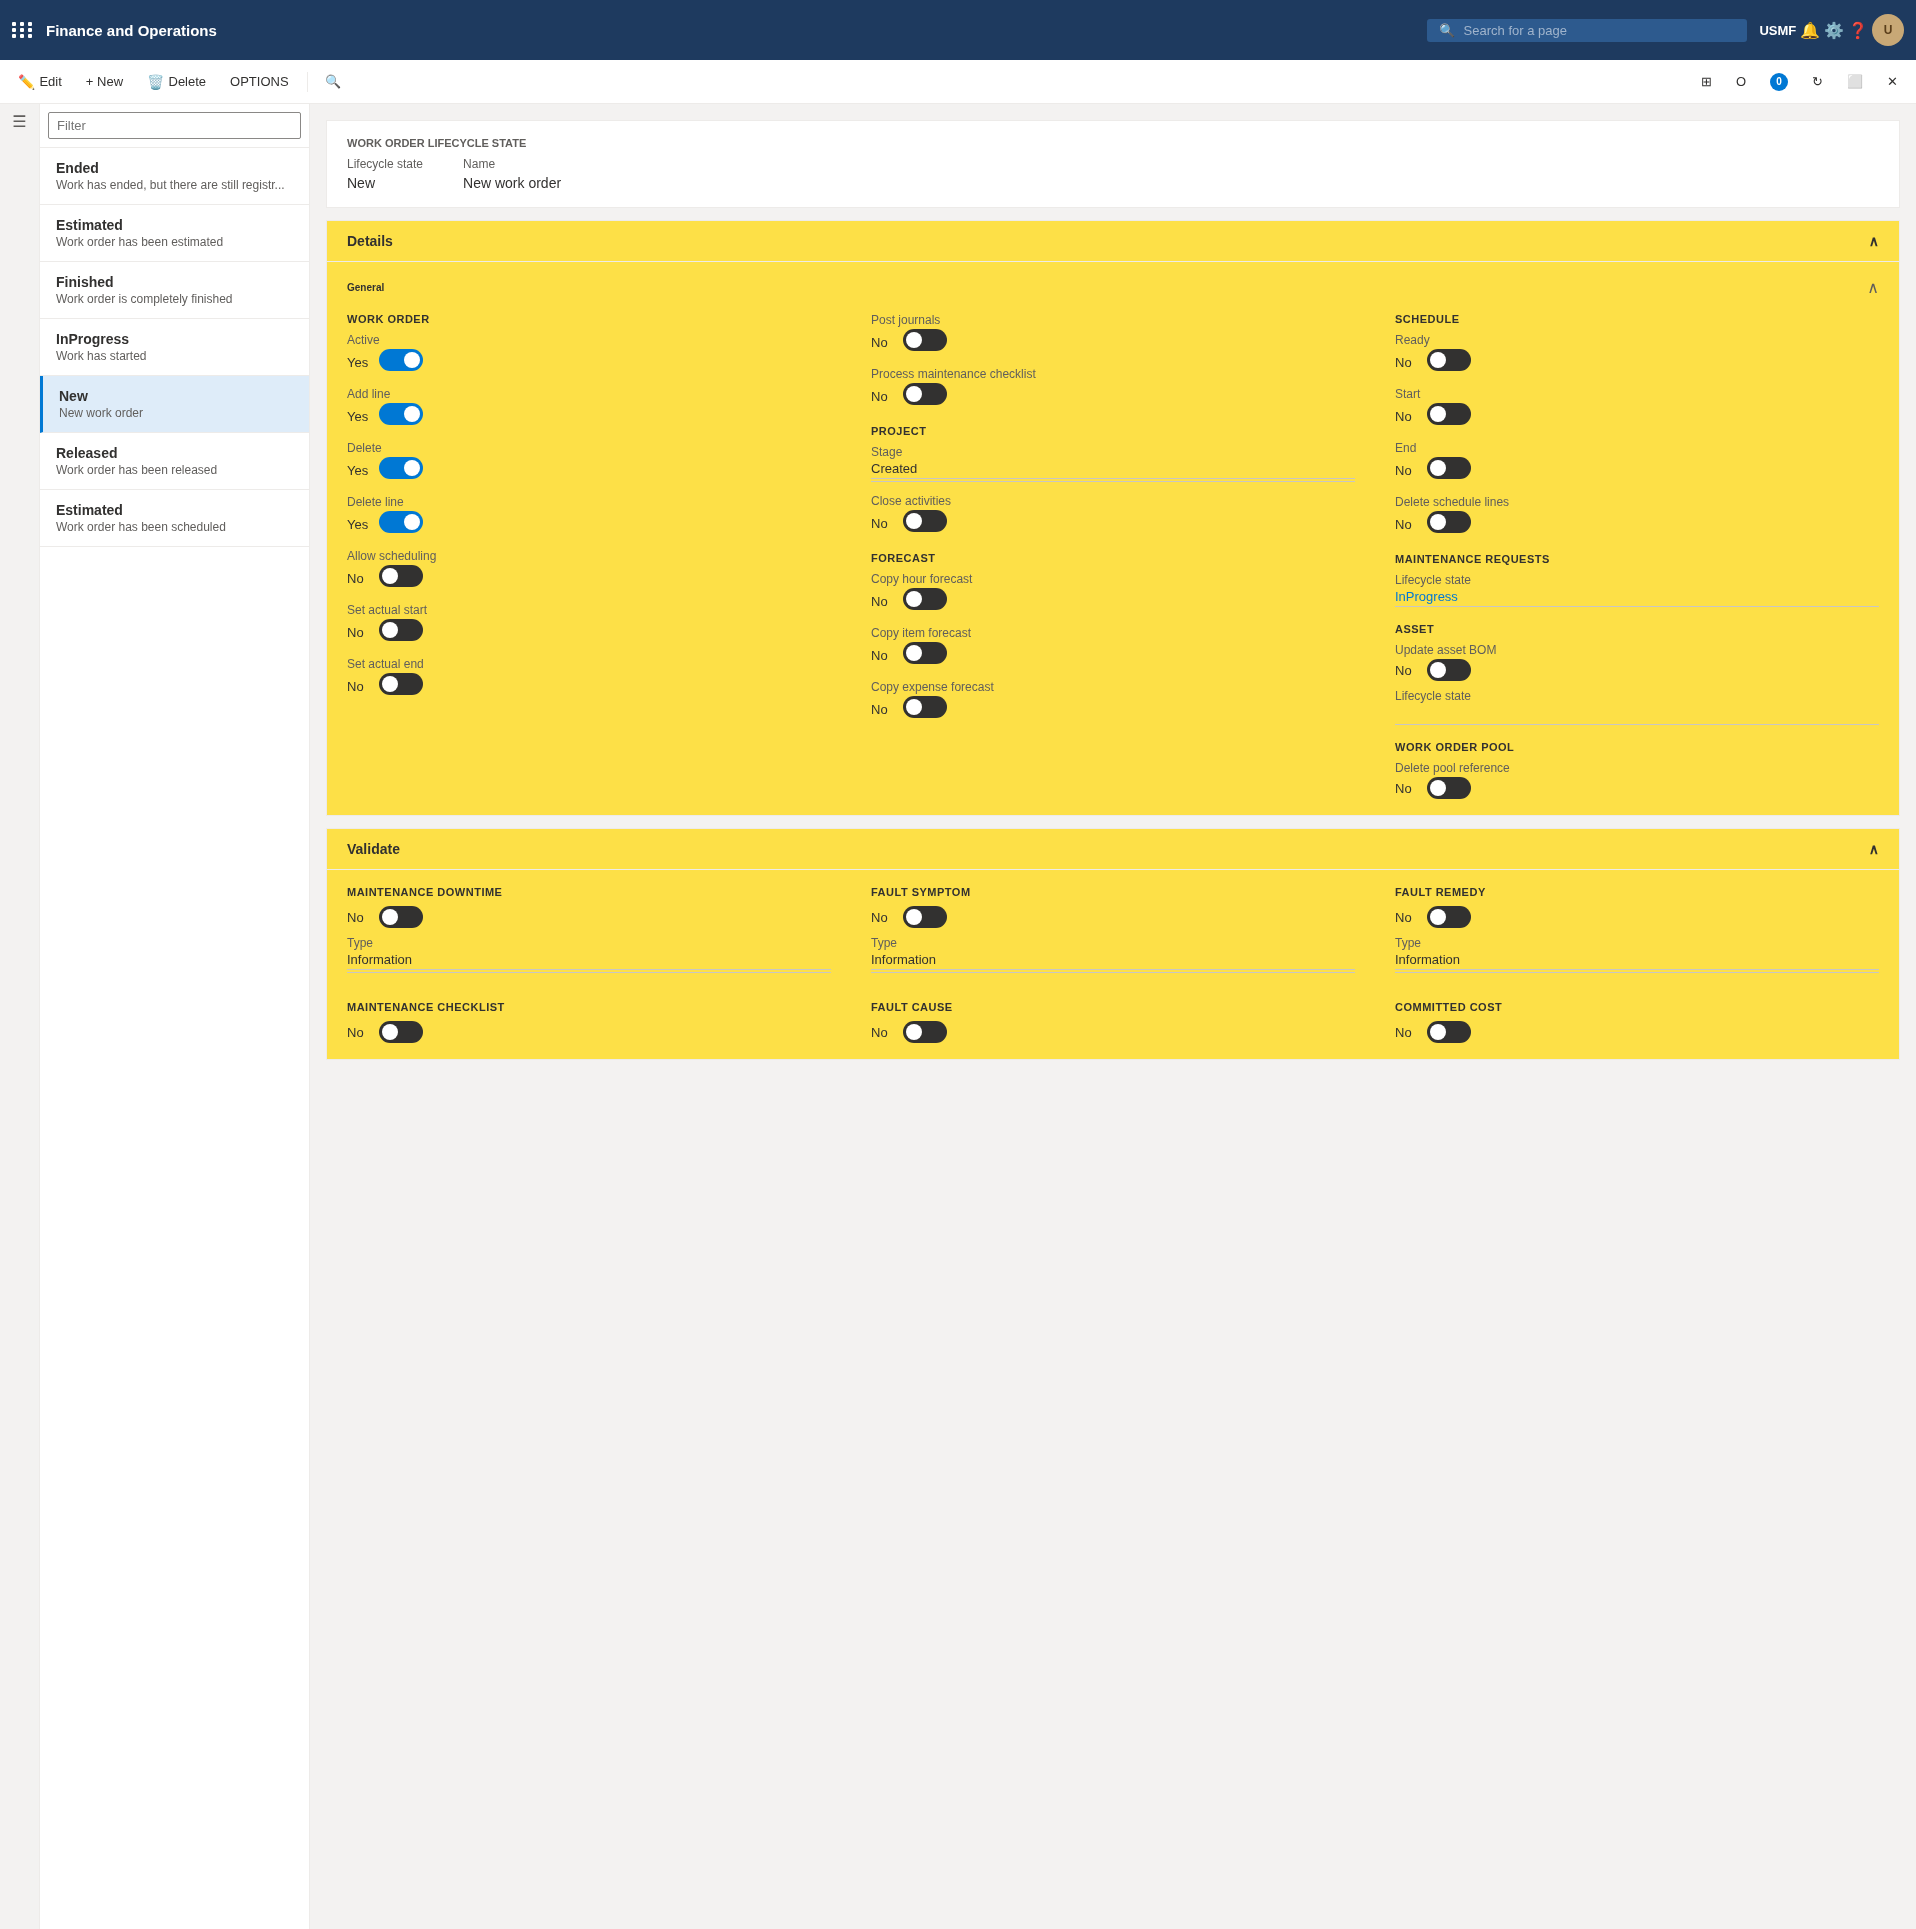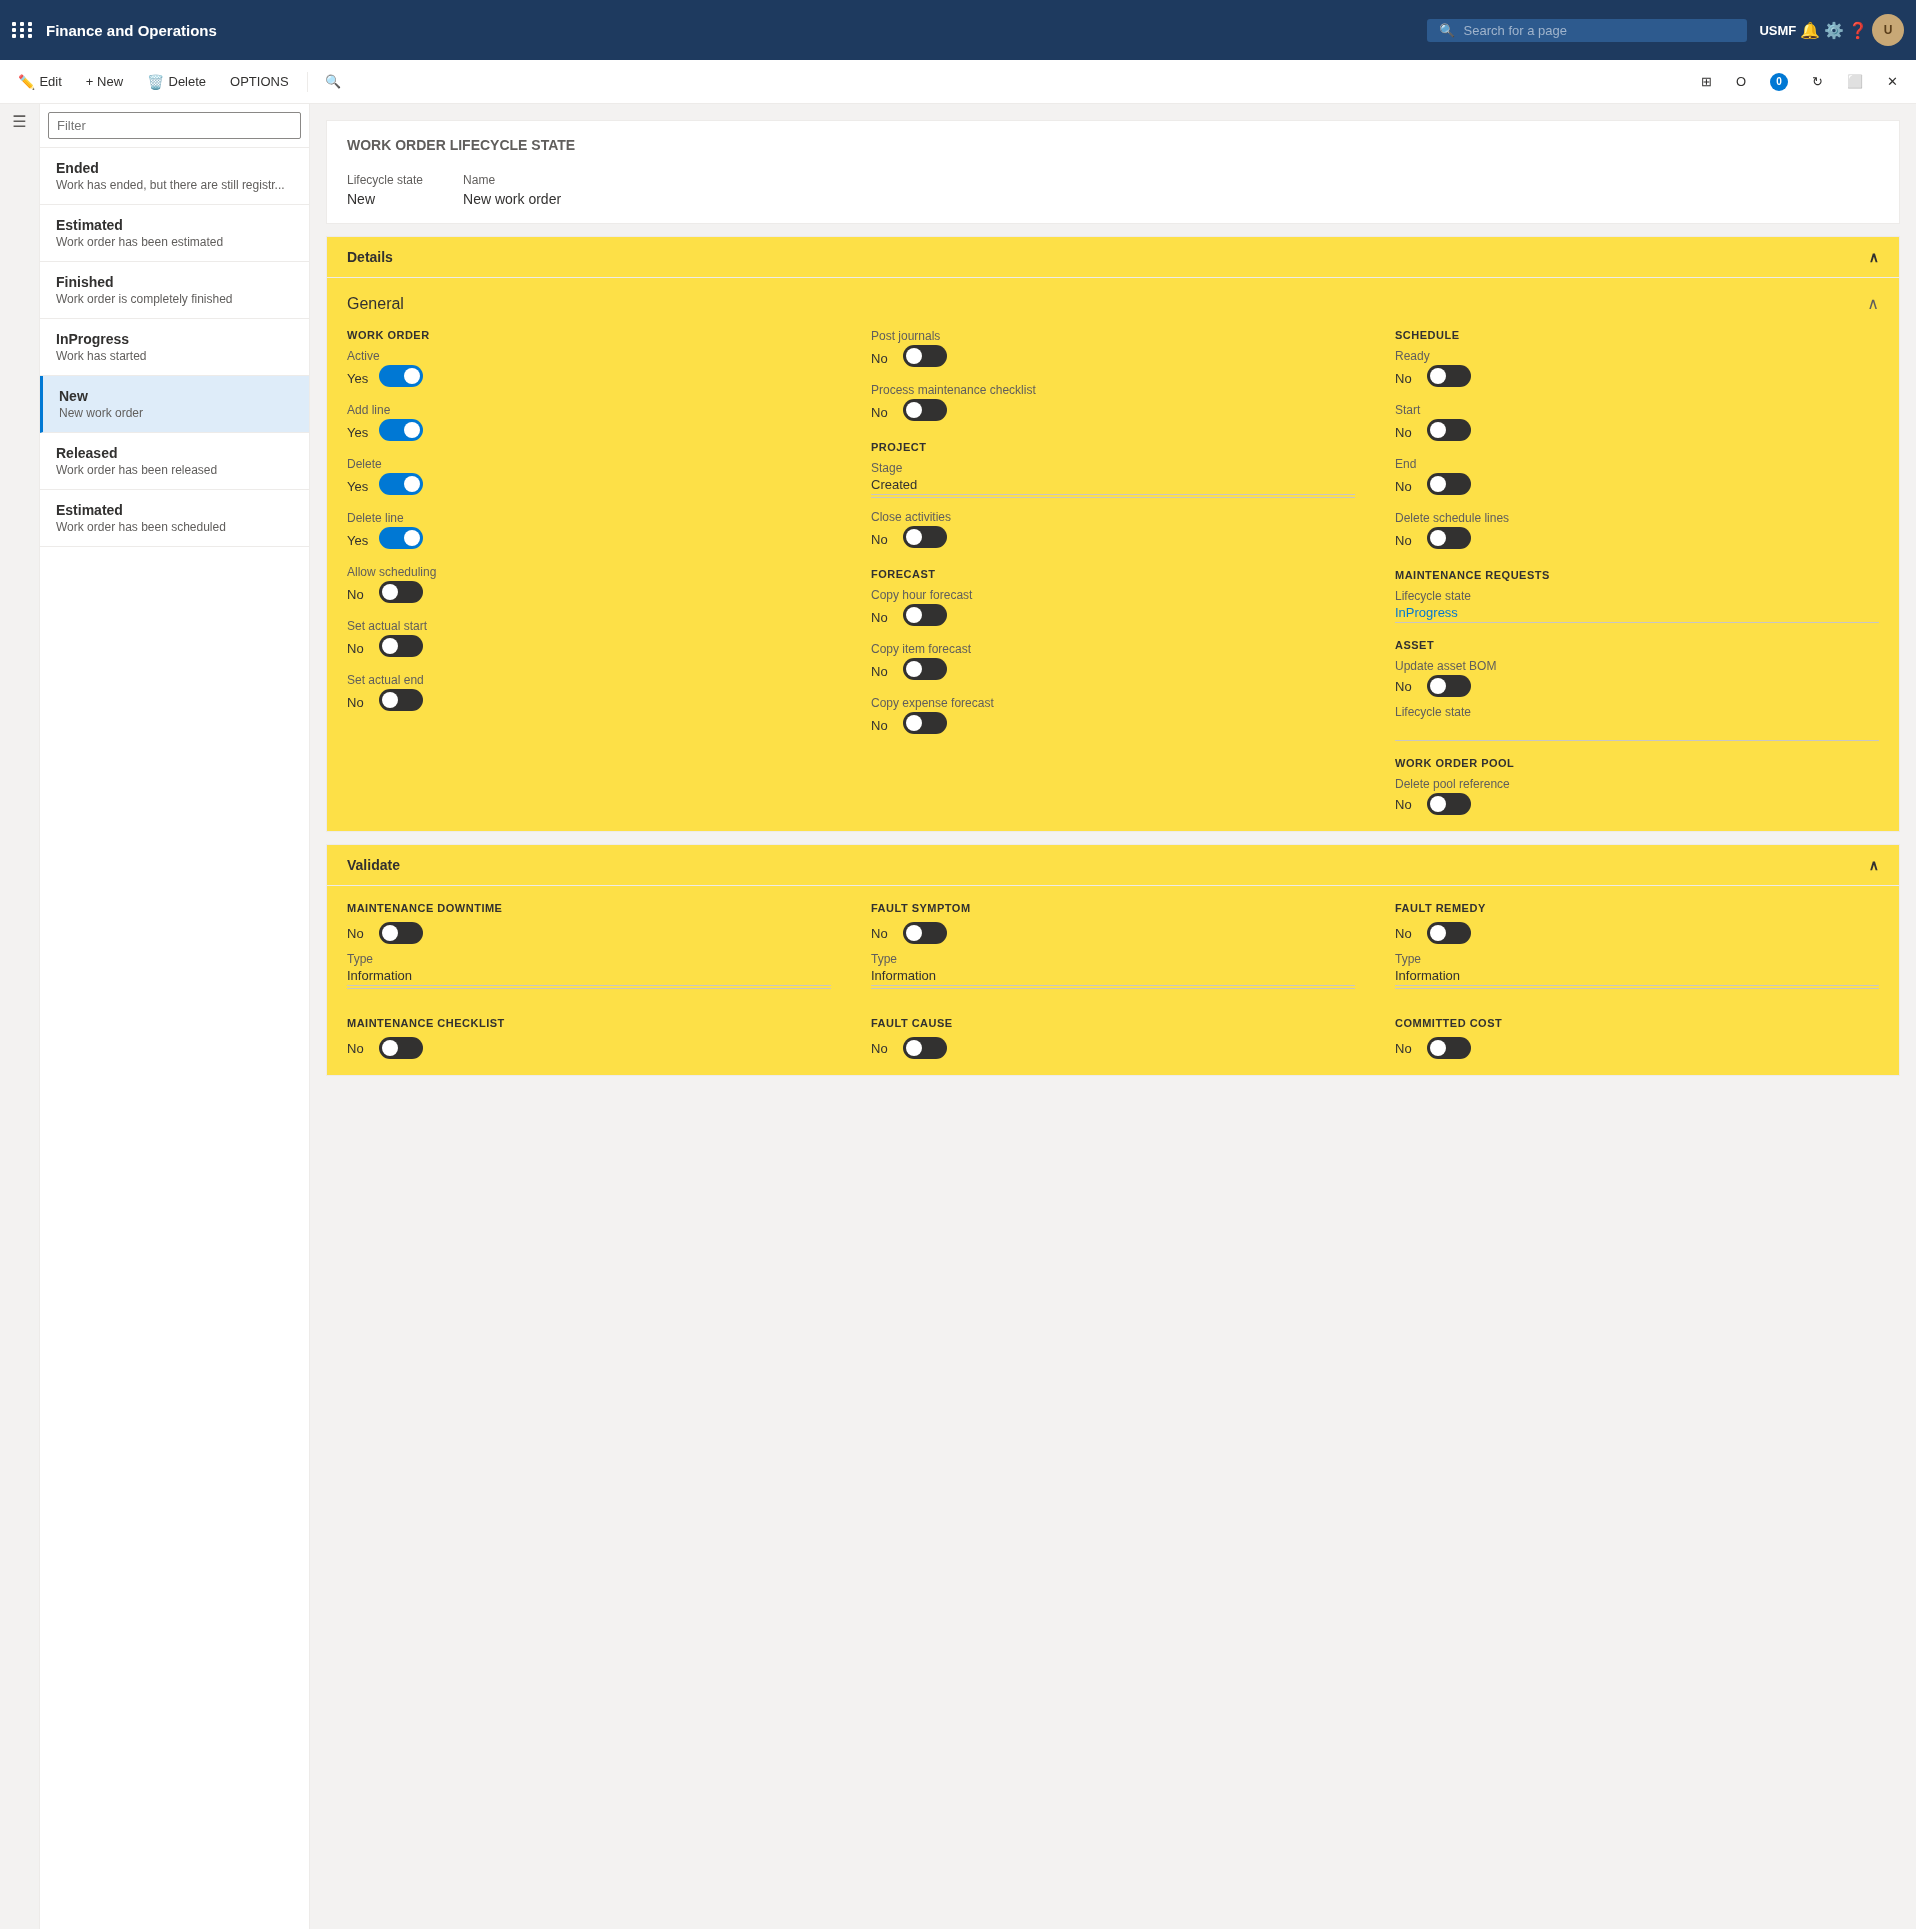--- a/index.html
+++ b/index.html
@@ -99,21 +99,21 @@
       padding: 16px;
     }
 
     
     .header-card {
       background: #fff;
       padding: 16px 20px;
       margin-bottom: 12px;
       border: 1px solid #edebe9;
     }
-    .header-label { font-size: 14px; font-weight: 600; color: #605e5c; text-transform: uppercase; margin-bottom: 20px; }
+    .header-label { font-size: 11px; font-weight: 600; color: #605e5c; text-transform: uppercase; margin-bottom: 8px; }
     .header-fields { display: flex; gap: 40px; }
     .header-field label { font-size: 12px; color: #605e5c; display: block; margin-bottom: 4px; }
     .header-field .field-val { font-size: 14px; font-weight: 500; }
 
     
     .section-card {
       background: #fde047;
       border: 1px solid #edebe9;
       margin-bottom: 12px;
     }
@@ -319,21 +319,21 @@
     </div>
 
     <div class="section-card">
       <div class="section-header">
         <span>Details</span>
         <span class="chevron">∧</span>
       </div>
       <div class="section-body">
 
         <div style="display:flex; align-items:center; justify-content:space-between; margin-bottom:16px;">
-          <span style="font-size:16px; font-weight:400;">General</span>
+          <span style="font-size:10px; font-weight:700;">General</span>
           <span class="chevron">∧</span>
         </div>
 
         <div class="general-grid">
 
           <div>
             <div class="subsection-label">WORK ORDER</div>
 
             <div class="field-row">
               <div class="toggle-label">Active</div>

